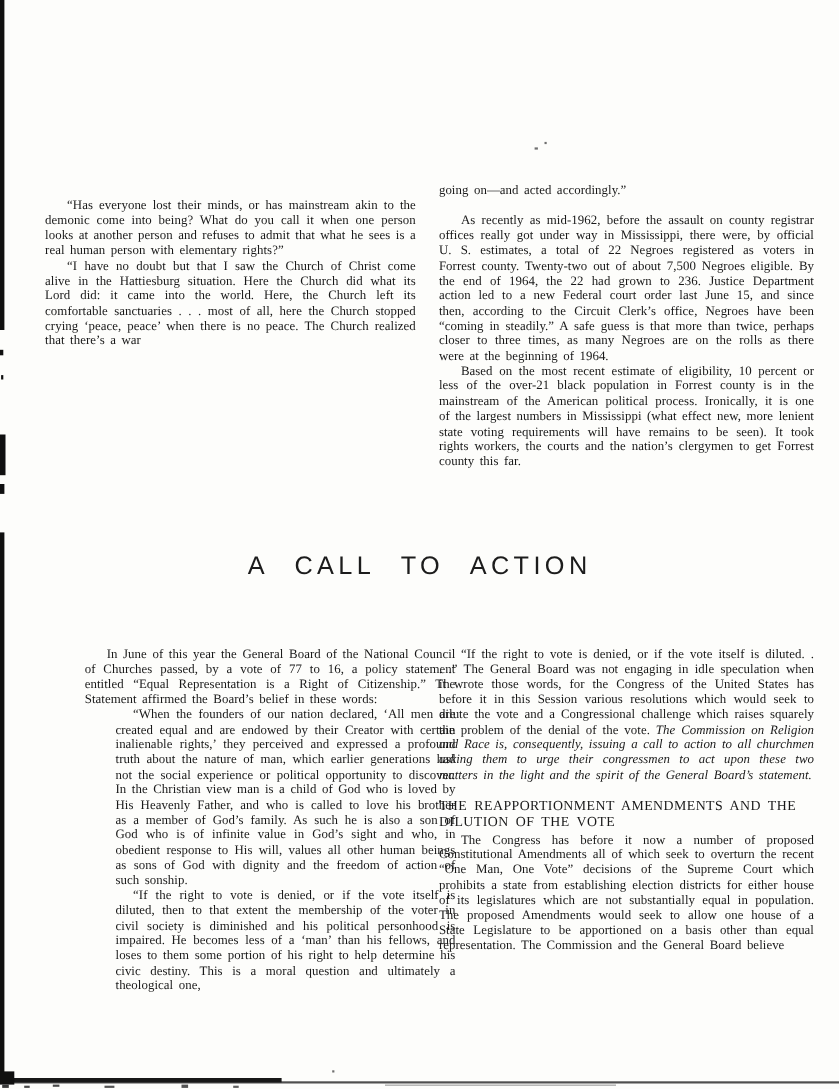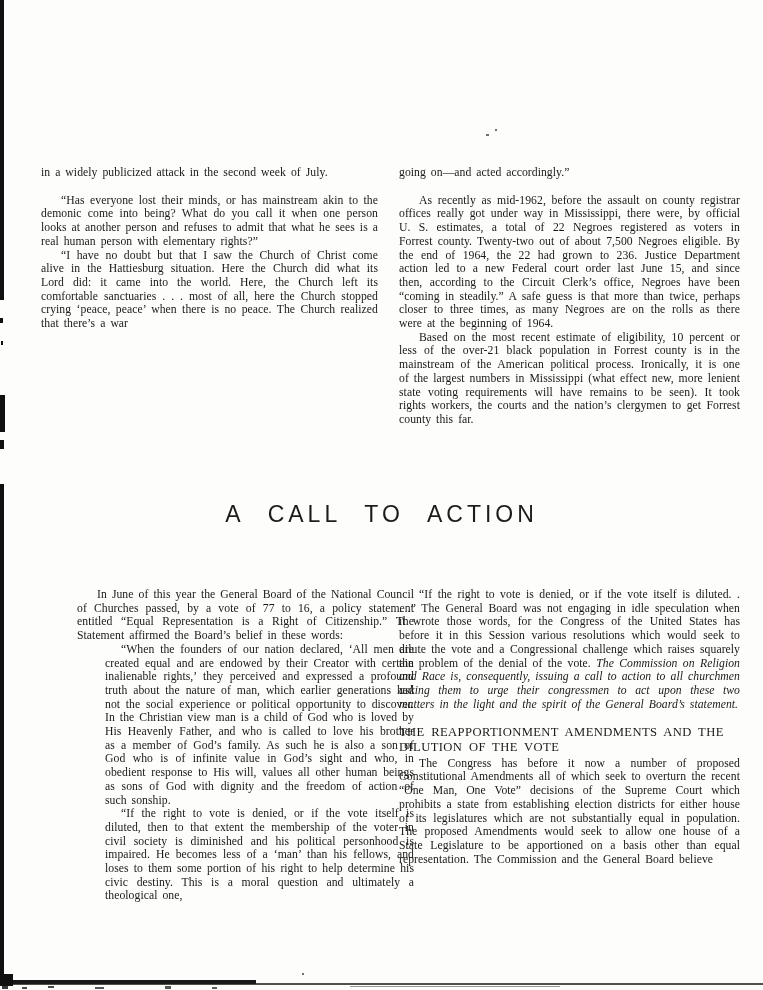--- a/index.html
+++ b/index.html
@@ -93,21 +93,20 @@
   <div class="speck sp3"></div>
   <div class="speck sp4"></div>
   <div class="speck sp5"></div>
   <div class="speck sp6"></div>
   <div class="speck sp7"></div>
   <div class="speck sp8"></div>
   <div class="speck sp9"></div>
   <div class="speck sp10"></div>
 
   <div class="col col-top-left">
-      <p class="blk blk-flush"><span>in a widely publicized attack in the second week of July.</span></p>
       <div class="blk blk-gap"></div>
       <p class="blk blk-indent"><span>“Has everyone lost their minds, or has mainstream akin to the demonic come into being?  What do you call it when one person looks at another person and refuses to admit that what he sees is a real human person with elementary rights?”</span></p>
       <p class="blk blk-indent"><span>“I have no doubt but that I saw the Church of Christ come alive in the Hattiesburg situation.  Here the Church did what its Lord did: it came into the world.  Here, the Church left its comfortable sanctuaries . . . most of all, here the Church stopped crying ‘peace, peace’ when there is no peace.  The Church realized that there’s a war</span></p>
     </div>
   <div class="col col-top-right">
       <p class="blk blk-flush"><span>going on—and acted accordingly.”</span></p>
       <div class="blk blk-gap"></div>
       <p class="blk blk-indent"><span>As recently as mid-1962, before the assault on county registrar offices really got under way in Mississippi, there were, by official U. S. estimates, a total of 22 Negroes registered as voters in Forrest county.  Twenty-two out of about 7,500 Negroes eligible.  By the end of 1964, the 22 had grown to 236.  Justice Department action led to a new Federal court order last June 15, and since then, according to the Circuit Clerk’s office, Negroes have been “coming in steadily.”  A safe guess is that more than twice, perhaps closer to three times, as many Negroes are on the rolls as there were at the beginning of 1964.</span></p>
       <p class="blk blk-indent"><span>Based on the most recent estimate of eligibility, 10 percent or less of the over-21 black population in Forrest county is in the mainstream of the American political process.  Ironically, it is one of the largest numbers in Mississippi (what effect new, more lenient state voting requirements will have remains to be seen).  It took rights workers, the courts and the nation’s clergymen to get Forrest county this far.</span></p>
     </div>

